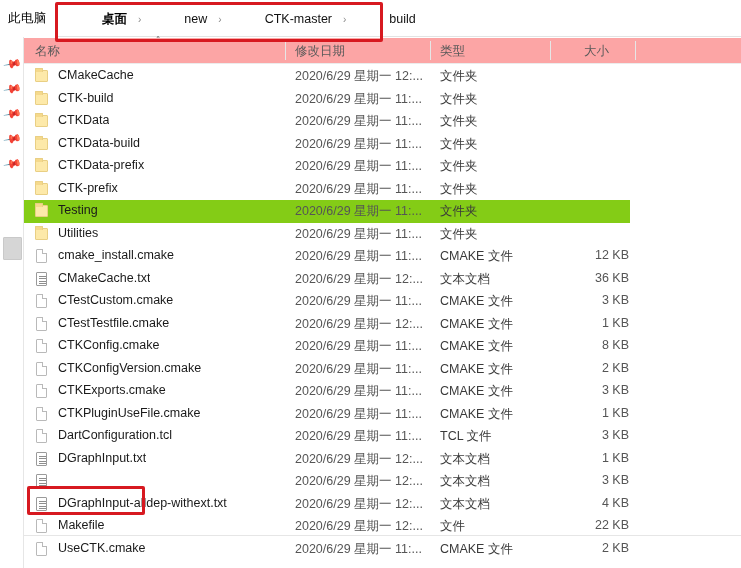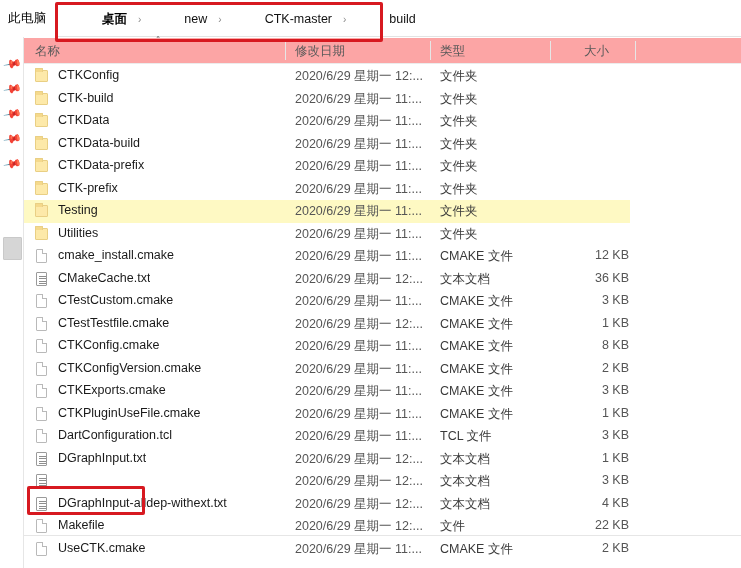--- a/index.html
+++ b/index.html
@@ -156,21 +156,21 @@
     position: absolute;
     left: 24px; top: 65px;
     width: 717px; height: 470px;
   }
   .row {
     position: relative;
     height: 22.5px;
     width: 606px;
     display: block;
   }
-  .row.selected { background: #fef9c3; }
+  .row.selected { background: #84cc16; }
   .cell {
     position: absolute;
     top: 3px;
     font-size: 12.5px;
     white-space: nowrap;
     overflow: hidden;
   }
   .cell-name { left: 34px; color: #1a1a1a; }
   .cell-date { left: 271px; color: #555555; }
   .cell-type { left: 416px; color: #3a3a3a; }
@@ -293,21 +293,21 @@
     <div class="colh-sep" id="sep-size"></div>
     <div class="colh-sep" id="sep-end"></div>
   </div>
   <div class="header-underline"></div>
 
   <div class="filelist" id="filelist">
       <div class="row">
         <span class="icon-wrap">
           <span class="folder-ico"></span>
         </span>
-        <span class="cell cell-name">CTKConfig</span>
+        <span class="cell cell-name">CMakeCache</span>
         <span class="cell cell-date">2020/6/29 星期一 12:...</span>
         <span class="cell cell-type">文件夹</span>
         <span class="cell cell-size"></span>
       </div>
       <div class="row">
         <span class="icon-wrap">
           <span class="folder-ico"></span>
         </span>
         <span class="cell cell-name">CTK-build</span>
         <span class="cell cell-date">2020/6/29 星期一 11:...</span>

